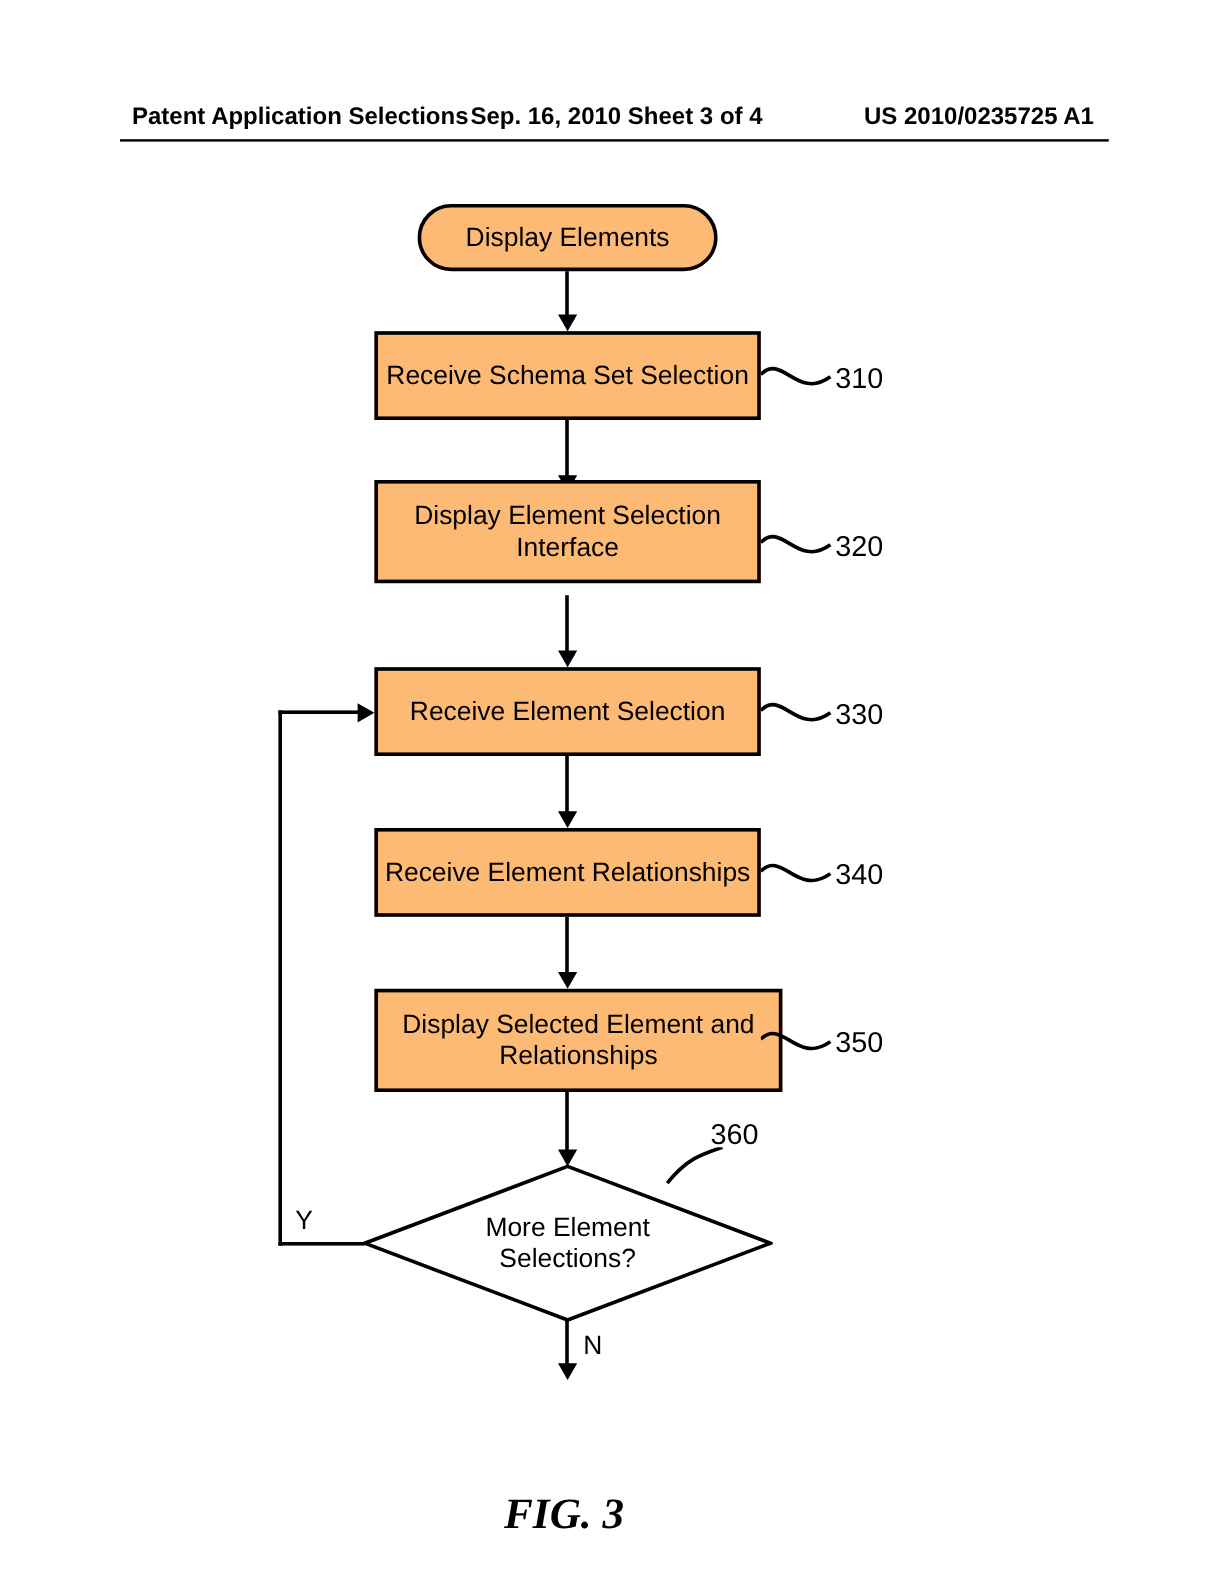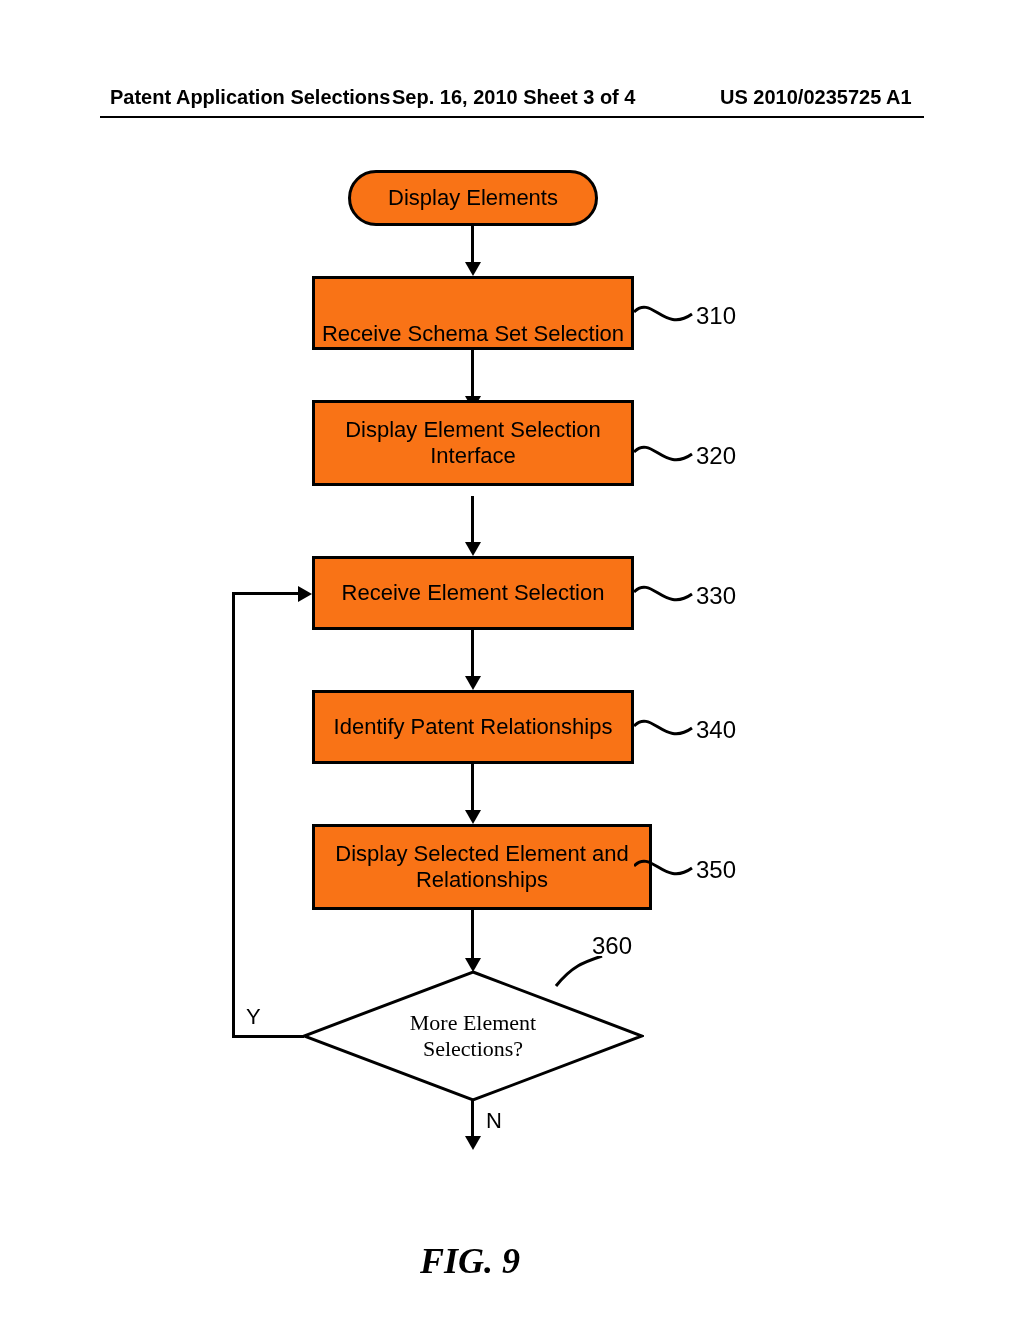--- a/index.html
+++ b/index.html
@@ -40,21 +40,21 @@
     top: 116px;
     left: 100px;
     width: 824px;
     height: 0;
     border-top: 2px solid #000;
   }
 
   .flow-box {
     position: absolute;
     border: 3px solid #000;
-    background: #f97316;
+    background: #fdba74;
     display: flex;
     align-items: center;
     justify-content: center;
     text-align: center;
     font-size: 22px;
     line-height: 1.2;
     box-sizing: border-box;
   }
   .terminator {
     border-radius: 999px;
@@ -133,21 +133,21 @@
   </div>
   <div class="header-rule"></div>
 
   <div class="flow-box terminator" style="left:348px; top:170px; width:250px; height:56px;">
     <span>Display Elements</span>
   </div>
 
   <div class="arrow-v" style="left:471px; top:226px; height:40px;"></div>
   <div class="arrow-head-down" style="left:465px; top:262px;"></div>
 
-  <div class="flow-box" style="left:312px; top:276px; width:322px; height:74px;align-items:flex-end;">
+  <div class="flow-box" style="left:312px; top:276px; width:322px; height:74px;">
     <span>Receive Schema Set Selection</span>
   </div>
   <svg class="ref-curve" style="left:634px; top:300px;" width="60" height="36">
     <path d="M0,12 C18,-6 30,34 58,14" stroke="#000" stroke-width="3" fill="none"></path>
   </svg>
   <div class="ref-num" style="left:696px; top:302px;">310</div>
 
   <div class="arrow-v" style="left:471px; top:350px; height:50px;"></div>
   <div class="arrow-head-down" style="left:465px; top:396px;"></div>
 
@@ -168,21 +168,21 @@
   </div>
   <svg class="ref-curve" style="left:634px; top:580px;" width="60" height="36">
     <path d="M0,12 C18,-6 30,34 58,14" stroke="#000" stroke-width="3" fill="none"></path>
   </svg>
   <div class="ref-num" style="left:696px; top:582px;">330</div>
 
   <div class="arrow-v" style="left:471px; top:630px; height:50px;"></div>
   <div class="arrow-head-down" style="left:465px; top:676px;"></div>
 
   <div class="flow-box" style="left:312px; top:690px; width:322px; height:74px;">
-    <span>Identify Patent Relationships</span>
+    <span>Receive Element Relationships</span>
   </div>
   <svg class="ref-curve" style="left:634px; top:714px;" width="60" height="36">
     <path d="M0,12 C18,-6 30,34 58,14" stroke="#000" stroke-width="3" fill="none"></path>
   </svg>
   <div class="ref-num" style="left:696px; top:716px;">340</div>
 
   <div class="arrow-v" style="left:471px; top:764px; height:50px;"></div>
   <div class="arrow-head-down" style="left:465px; top:810px;"></div>
 
   <div class="flow-box" style="left:312px; top:824px; width:340px; height:86px; white-space:pre-line;">
@@ -195,34 +195,34 @@
   <div class="ref-num" style="left:696px; top:856px;">350</div>
 
   <div class="arrow-v" style="left:471px; top:910px; height:52px;"></div>
   <div class="arrow-head-down" style="left:465px; top:958px;"></div>
 
   <div class="ref-num" style="left:592px; top:932px;">360</div>
   <svg class="ref-curve" style="left:554px; top:956px;" width="50" height="34">
     <path d="M48,0 C30,6 18,10 2,30" stroke="#000" stroke-width="3" fill="none"></path>
   </svg>
 
-  <div class="diamond-wrap" style="left:302px; top:970px; width:342px; height:132px;font-family:Liberation Serif, serif;">
+  <div class="diamond-wrap" style="left:302px; top:970px; width:342px; height:132px;">
     <svg class="diamond-svg" width="342" height="132">
       <polygon points="171,2 340,66 171,130 2,66" fill="#fff" stroke="#000" stroke-width="3"></polygon>
     </svg>
     <div class="diamond-text" style="top:40px; white-space:pre-line;">More Element
 Selections?</div>
   </div>
 
   <div class="arrow-h" style="left:232px; top:1035px; width:72px;"></div>
   <div class="arrow-v" style="left:232px; top:592px; height:446px;"></div>
   <div class="arrow-h" style="left:232px; top:592px; width:68px;"></div>
   <div class="arrow-head-right" style="left:298px; top:586px;"></div>
   <div class="yn-label" style="left:246px; top:1004px;">Y</div>
 
   <div class="arrow-v" style="left:471px; top:1100px; height:40px;"></div>
   <div class="arrow-head-down" style="left:465px; top:1136px;"></div>
   <div class="yn-label" style="left:486px; top:1108px;">N</div>
 
 
-  <div class="fig-caption" style="left:420px; top:1240px;">FIG. 9</div>
+  <div class="fig-caption" style="left:420px; top:1240px;">FIG. 3</div>
 
 </div>
 
 </body></html>

